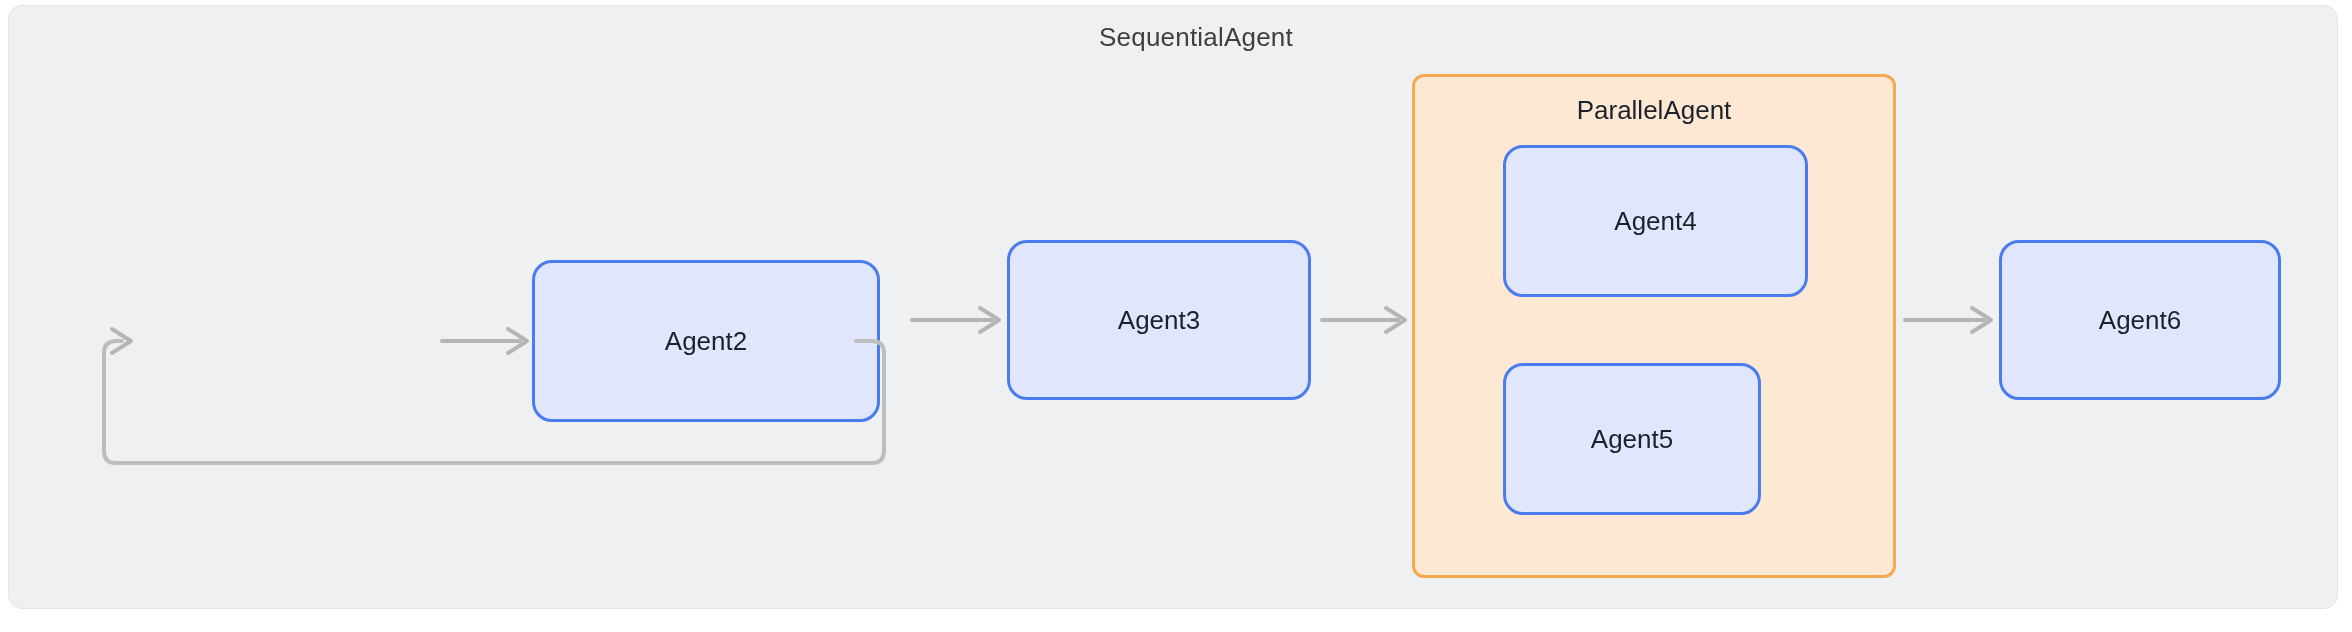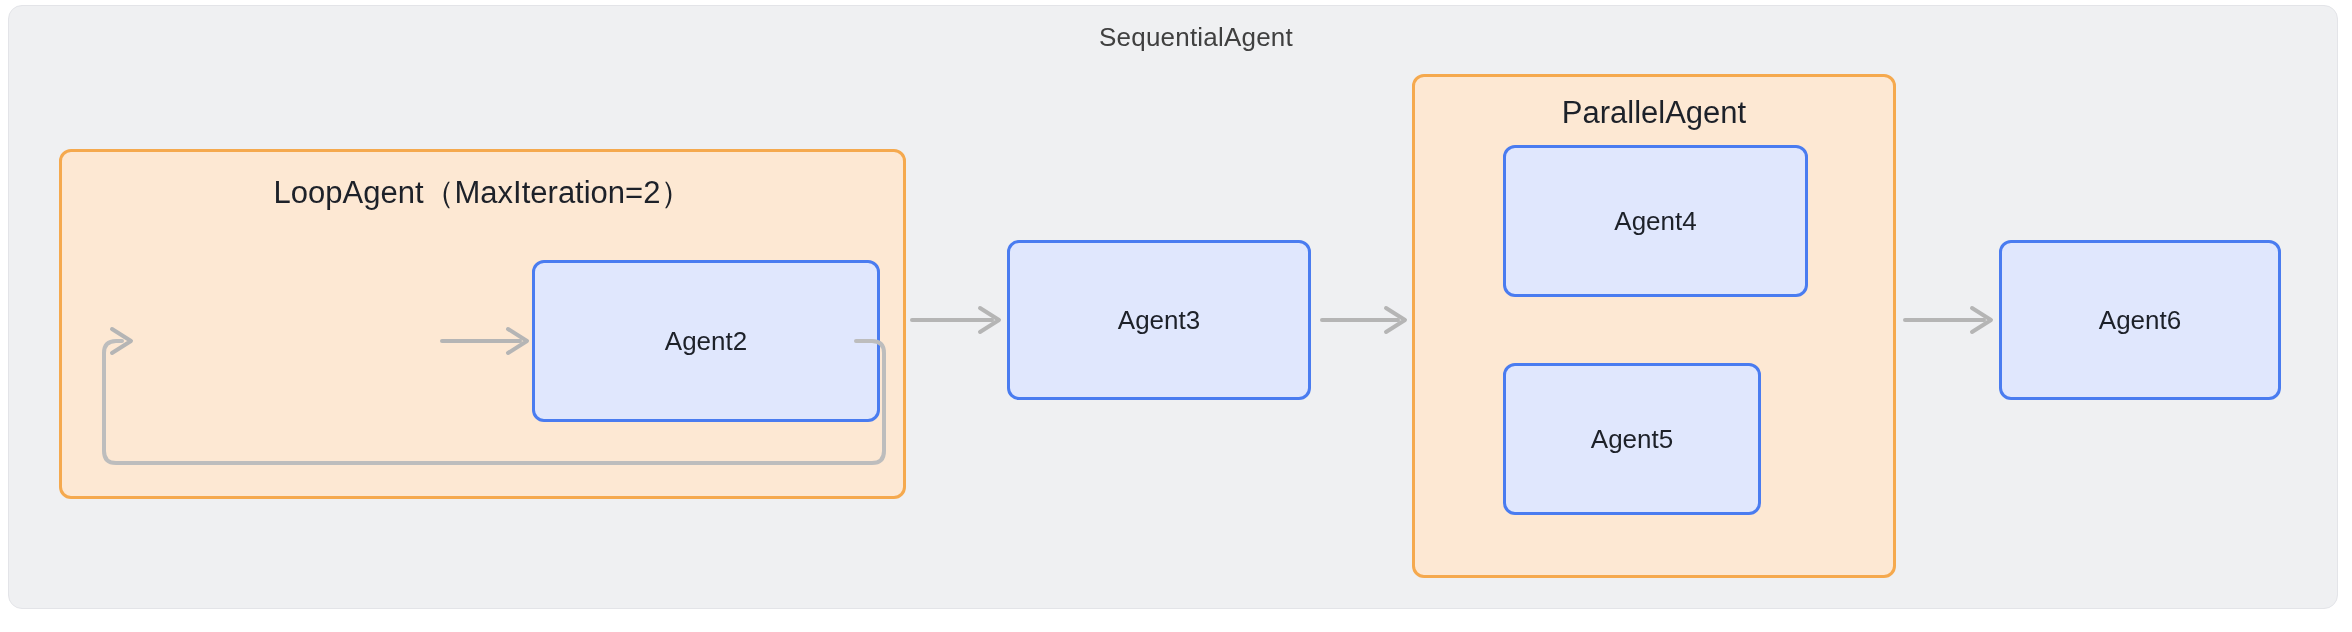--- a/index.html
+++ b/index.html
@@ -50,21 +50,21 @@
     background: #fde8d3;
     border: 3px solid #f5a94e;
     border-radius: 12px;
     box-sizing: border-box;
   }
   .group-title {
     position: absolute;
     left: 0;
     width: 100%;
     text-align: center;
-    font-size: 31px;
+    font-size: 26px;
     color: #1d2129;
     white-space: nowrap;
   }
 
   #loop-group {
     left: 59px;
     top: 149px;
     width: 847px;
     height: 350px;
   }
@@ -76,21 +76,21 @@
     width: 484px;
     height: 504px;
   }
   #parallel-group .group-title { top: 18px; }
 
   
   .agent-node {
     position: absolute;
     background: #e0e7fd;
     border: 3px solid #4a7cf0;
-    border-radius: 12px;
+    border-radius: 20px;
     box-sizing: border-box;
     display: flex;
     align-items: center;
     justify-content: center;
   }
   .agent-label {
     font-size: 26px;
     color: #1d2129;
     line-height: 1;
     pointer-events: none;
@@ -137,23 +137,20 @@
 </style>
 </head>
 <body>
 
 <div id="canvas">
 
   <div class="outer-container">
     <div class="outer-title">SequentialAgent</div>
   </div>
 
-  <div class="group-box" id="loop-group">
-    <div class="group-title">LoopAgent（MaxIteration=2）</div>
-  </div>
 
   <div class="group-box" id="parallel-group">
     <div class="group-title">ParallelAgent</div>
   </div>
 
 
   <div class="agent-node" id="node-agent2">
     <span class="agent-label">Agent2</span>
   </div>
 

